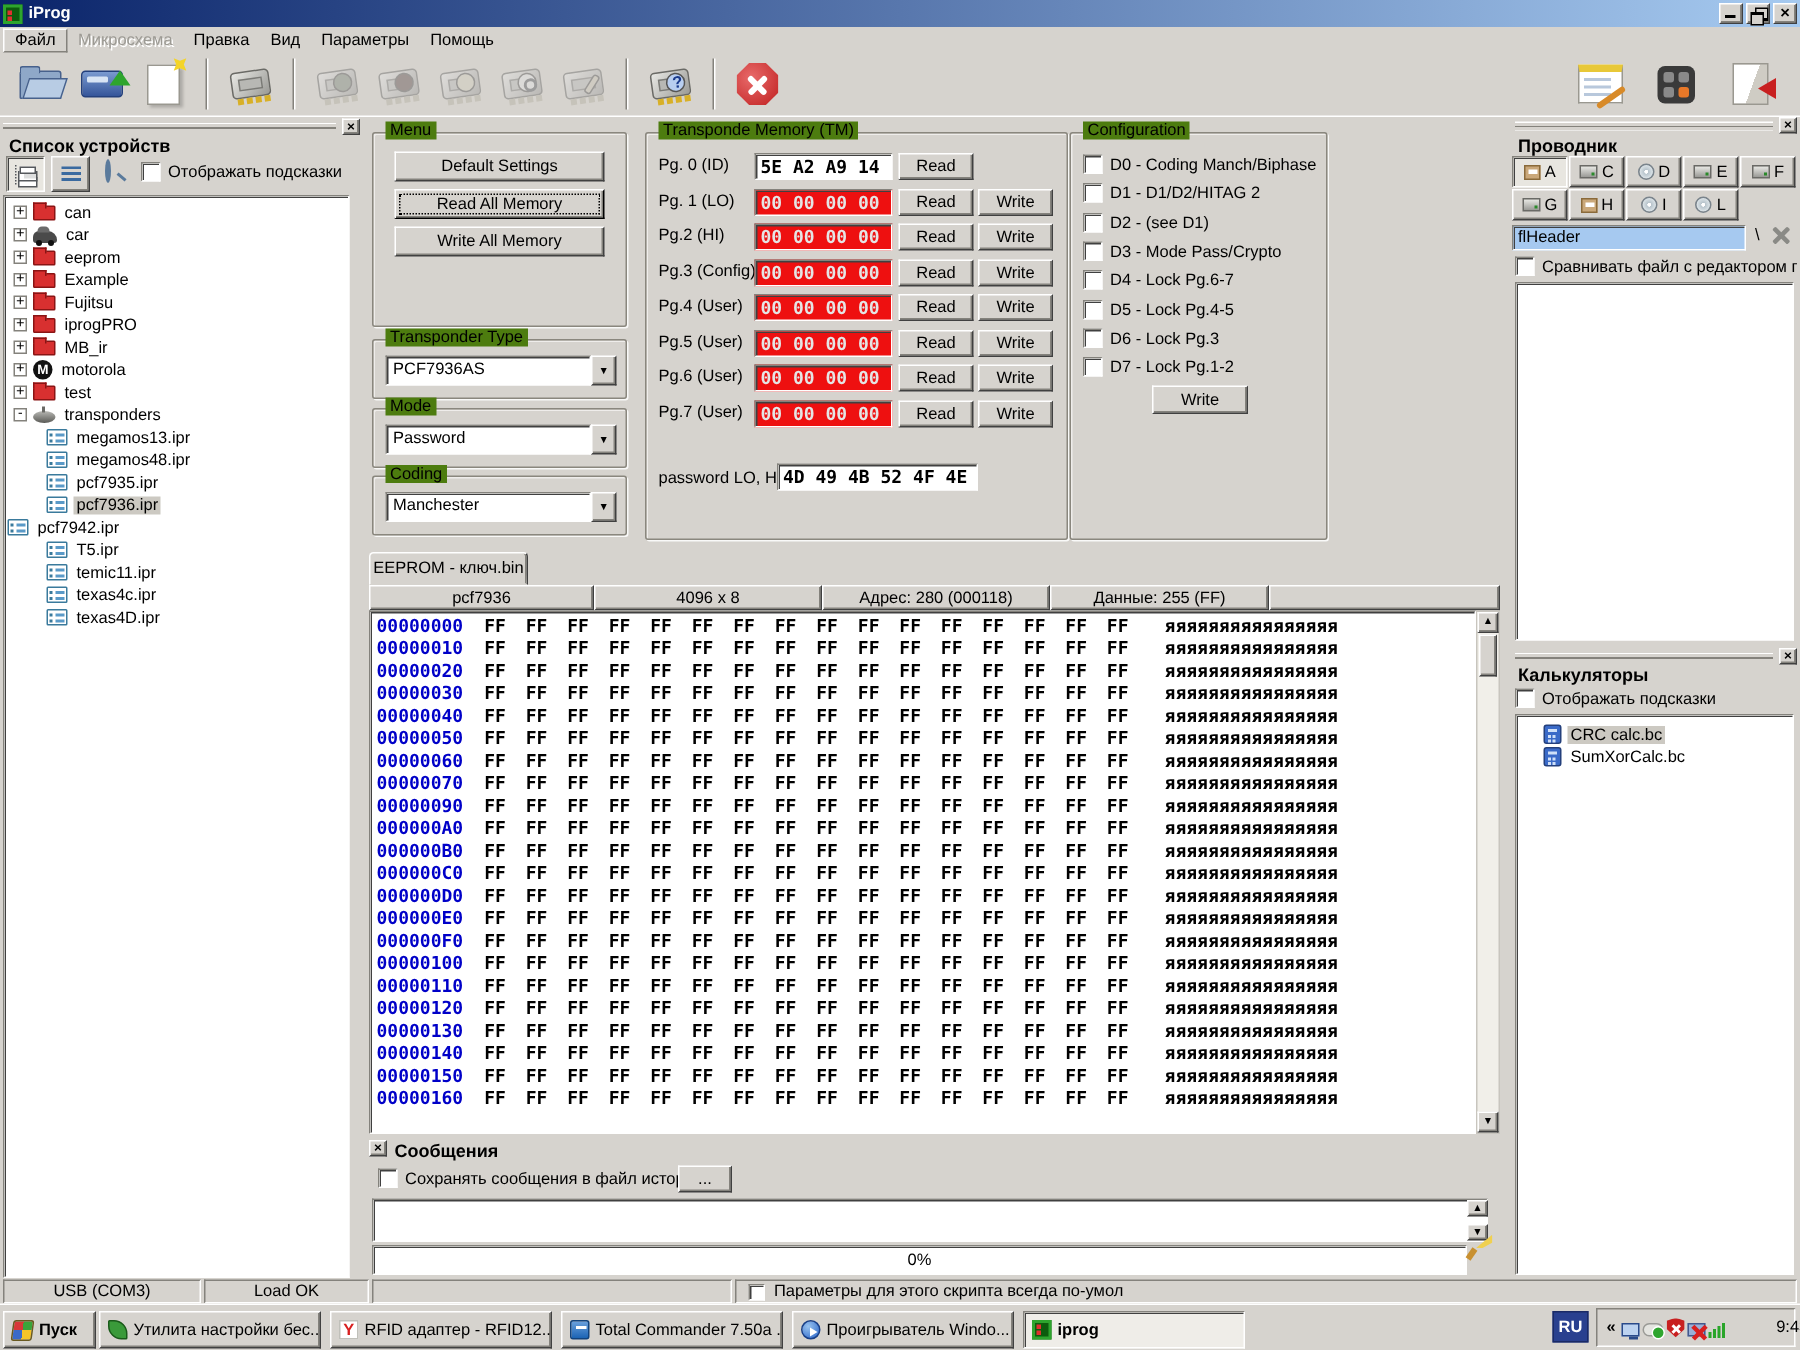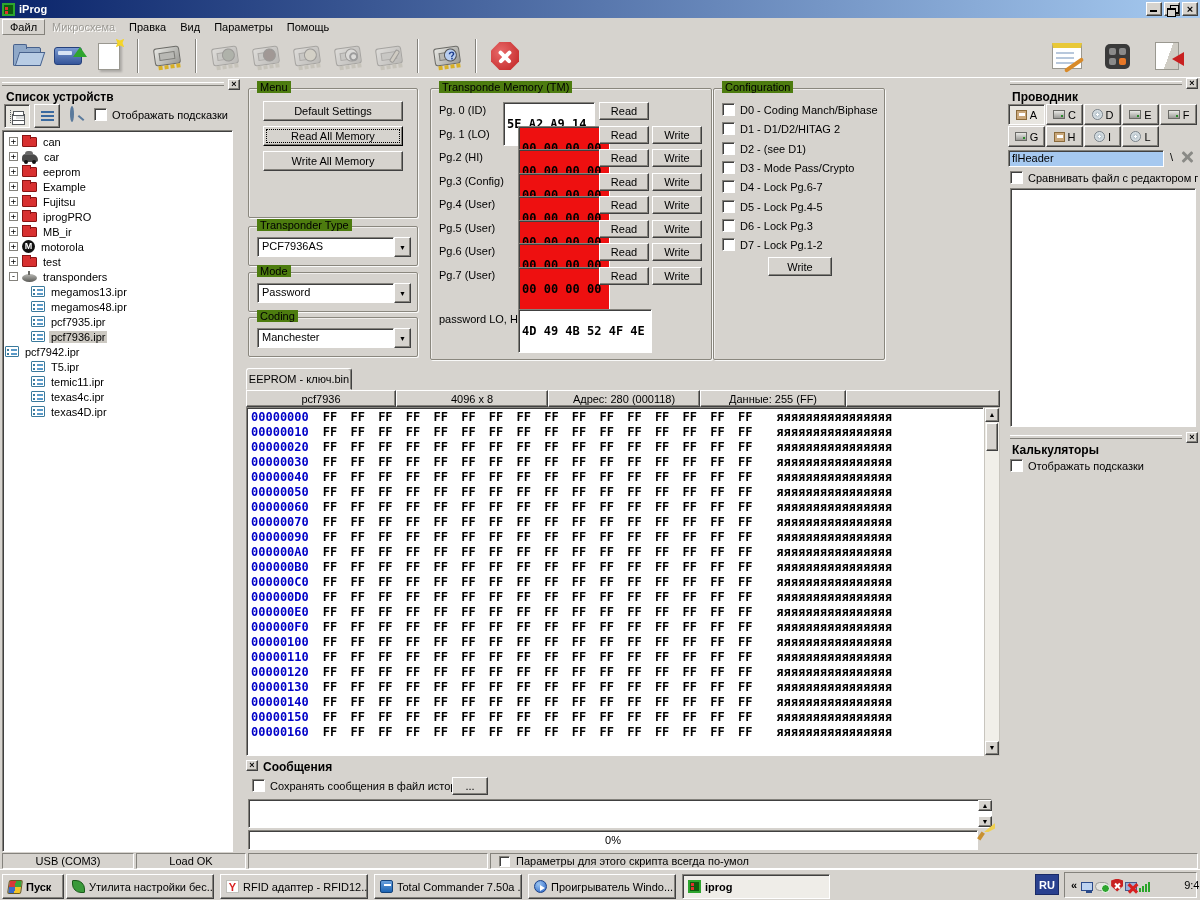--- a/index.html
+++ b/index.html
@@ -104,23 +104,23 @@
   .if-ipr::before { content:""; position:absolute; left:1px; top:2px; width:2px; height:2px; background:#3a7a9c; box-shadow:0 4px 0 #3a7a9c; }
   .if-ipr::after { content:""; position:absolute; left:5px; top:2px; width:6px; height:2px; background:#5a9ac8; box-shadow:0 4px 0 #5a9ac8; }
   .if-calc { width:12px; height:13px; background:#3a6ac8; border:1px solid #24407c; border-radius:2px; position:relative; flex:none; }
   .if-calc::before { content:""; position:absolute; left:2px; top:2px; width:6px; height:2px; background:#cfe0f8; }
   .if-calc::after { content:""; position:absolute; left:2px; top:6px; width:2px; height:2px; background:#cfe0f8; box-shadow:3px 0 0 #cfe0f8,0 3px 0 #cfe0f8,3px 3px 0 #cfe0f8; }
 
   
   .combo { position:absolute; height:20px; display:flex; }
   .combo .cval { flex:1; background:#fff; border:1px solid; border-color:#84827c #fff #fff #84827c; box-shadow:inset 1px 1px 0 #404040; padding:2px 4px; }
   .combo .cbtn { width:17px; font-size:7px; }
-  .memfield { position:absolute; font-family:"DejaVu Sans Mono",monospace; font-size:12px; font-weight:bold; padding:14px 3px;
+  .memfield { position:absolute; font-family:"DejaVu Sans Mono",monospace; font-size:12px; font-weight:bold; padding:1px 3px;
     background:#fff; border:1px solid; border-color:#84827c #fff #fff #84827c; box-shadow:inset 1px 1px 0 #404040; white-space:pre; }
-  .memfield.alert { background:#ee1010; color:#000000;margin-left:15px; }
+  .memfield.alert { background:#ee1010; color:#e5e5e5; }
   .mrow-label { position:absolute; }
 
   
   .tab { position:absolute; background:#d6d3ce; border:1px solid; border-color:#fff #404040 transparent #fff; box-shadow:inset -1px 0 0 #84827c;
     border-radius:3px 3px 0 0; display:flex; align-items:center; justify-content:center; font-size:11px; }
   .hexhead { position:absolute; display:flex; }
   .hexhead .hcell { height:17px; border:1px solid; border-color:#fff #404040 #404040 #fff; box-shadow:inset -1px -1px 0 #84827c;
     background:#d6d3ce; display:flex; align-items:center; justify-content:center; font-size:11px; }
   .hexarea { position:absolute; background:#fff; border:1px solid; border-color:#84827c #fff #fff #84827c; box-shadow:inset 1px 1px 0 #404040;
     font-family:"DejaVu Sans Mono",monospace; font-size:12px; font-weight:bold; overflow:hidden; padding:2px 0 0 4px; }
@@ -577,20 +577,30 @@
   <span class="abs lbl" style="left:1028px;top:172px;max-width:170px;overflow:hidden;display:inline-block;">Сравнивать файл с редактором по к</span>
   <div class="sunk abs" style="left:1010px;top:188px;width:186px;height:239px;"></div>
 
   <div class="panel-grab" style="left:1010px;top:432px;width:188px;">
     <div class="grab" style="width:170px;"></div>
     <div class="xbtn">×</div>
   </div>
   <div class="abs ptitle" style="left:1012px;top:443px;">Калькуляторы</div>
   <span class="cb abs" style="left:1010px;top:459px;"></span>
   <span class="abs lbl" style="left:1028px;top:460px;">Отображать подсказки</span>
+  <div class="sunk abs" id="calc-list" style="left:1010px;top:476px;width:186px;height:374px;padding:5px 0 0 4px;">
+      <div class="trow selected" style="padding-left: 14px;">
+        <div class="if-calc"></div>
+        <div class="tlabel">CRC calc.bc</div>
+      </div>
+      <div class="trow" style="padding-left: 14px;">
+        <div class="if-calc"></div>
+        <div class="tlabel">SumXorCalc.bc</div>
+      </div>
+    </div>
 
   <div class="scell" style="left:2px;top:853px;width:132px;">USB (COM3)</div>
   <div class="scell" style="left:136px;top:853px;width:110px;">Load OK</div>
   <div class="scell" style="left:248px;top:853px;width:240px;"></div>
   <div class="scell" style="left:490px;top:853px;width:708px;justify-content:flex-start;gap:6px;padding-left:8px;">
     <span class="cb" style="width:11px;height:11px;"></span>
     <span>Параметры для этого скрипта всегда по-умол</span>
   </div>
 
   <div class="taskbar">

